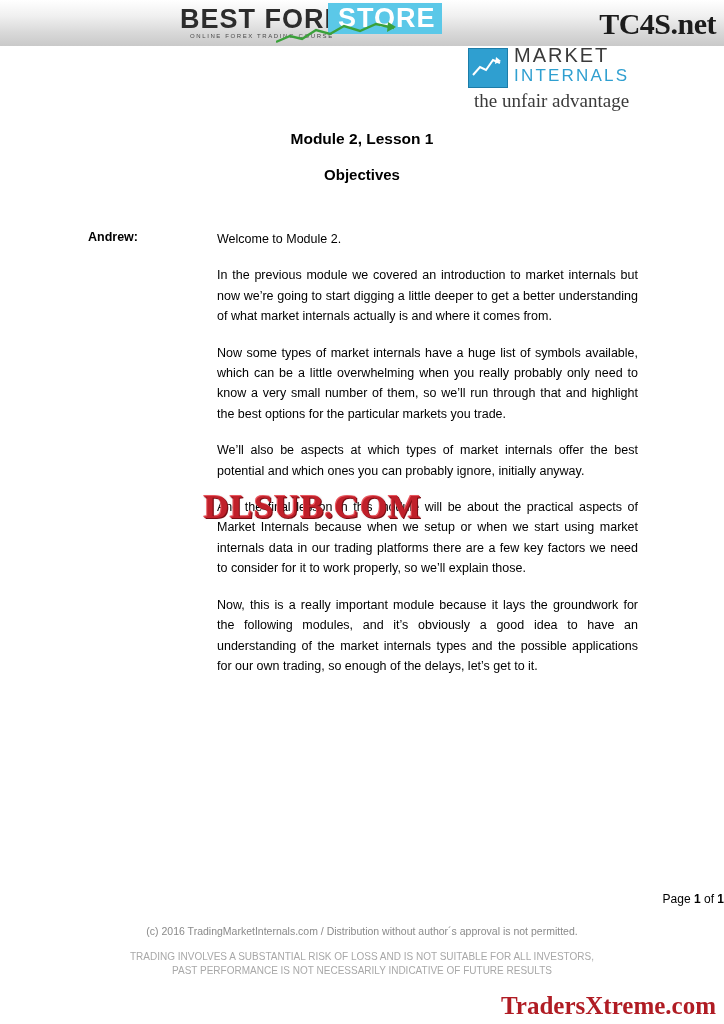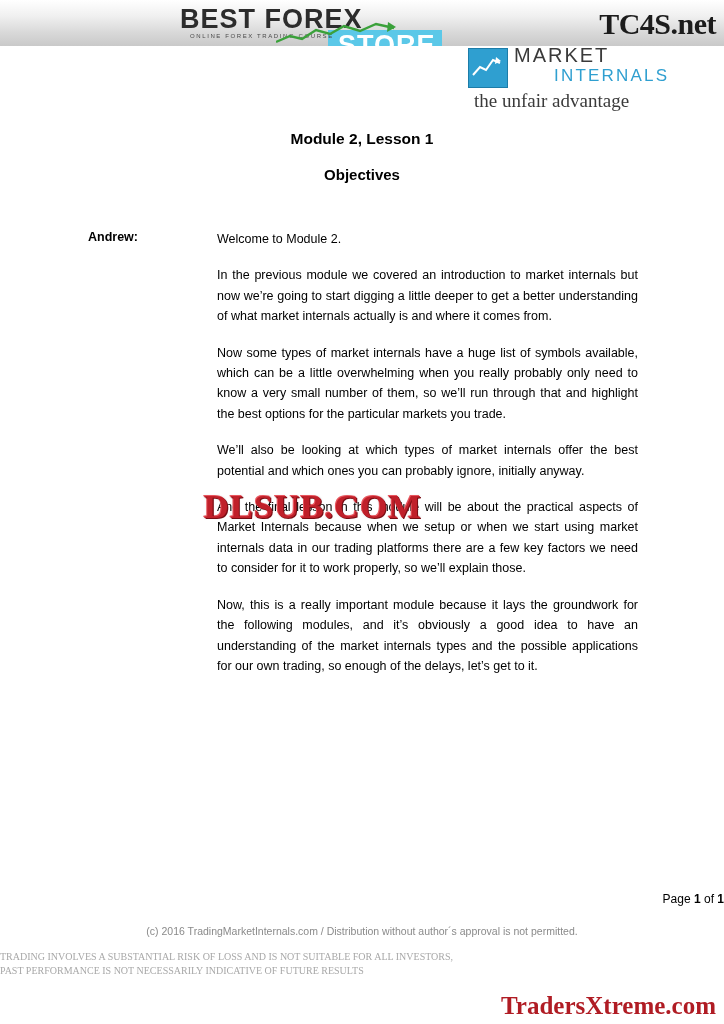--- a/index.html
+++ b/index.html
@@ -43,21 +43,20 @@
   .bfs-store-box {
     position: absolute;
     left: 148px; top: 1px;
     background: #5bc8e8;
     color: #ffffff;
     font-size: 27px;
     font-weight: bold;
     letter-spacing: 1px;
     padding: 0 6px 1px 10px;
     line-height: 30px;
-    margin-top: 27px;
   }
   .bfs-sub {
     position: absolute;
     left: 10px; top: 31px;
     font-size: 6px;
     letter-spacing: 1.6px;
     color: #4a4a4a;
   }
   .bfs-chart {
     position: absolute;
@@ -99,21 +98,20 @@
     color: #3a3a3a;
     font-family: "Liberation Sans", sans-serif;
   }
   .mi-internals {
     position: absolute;
     left: 46px; top: 22px;
     font-size: 17px;
     letter-spacing: 2.2px;
     color: #2f9fd0;
     font-family: "Liberation Sans", sans-serif;
-    margin-left: 40px;
   }
   .mi-tag {
     position: absolute;
     left: 6px; top: 46px;
     font-size: 19px;
     color: #3a3a3a;
     font-family: "Liberation Serif", serif;
   }
 
   
@@ -196,24 +194,24 @@
     left: 0; top: 925px;
     width: 724px;
     text-align: center;
     font-size: 10.5px;
     color: #8a8a8a;
   }
   .risk {
     position: absolute;
     left: 0; top: 950px;
     width: 724px;
+    text-align: center;
     font-size: 10px;
     line-height: 14px;
     color: #a8a8a8;
-    font-family: Liberation Serif, serif;
   }
   .tx {
     position: absolute;
     right: 8px;
     top: 992px;
     font-size: 25px;
     font-weight: bold;
     color: #b01c24;
     font-family: "Liberation Serif", serif;
   }
@@ -250,21 +248,21 @@
 
 <div class="doc">
   <div class="title">Module 2, Lesson 1</div>
   <div class="subtitle">Objectives</div>
   <div class="speaker">Andrew:</div>
 
   <div class="body-col">
     <p>Welcome to Module 2.</p>
     <p>In the previous module we covered an introduction to market internals but now we’re going to start digging a little deeper to get a better understanding of what market internals actually is and where it comes from.</p>
     <p>Now some types of market internals have a huge list of symbols available, which can be a little overwhelming when you really probably only need to know a very small number of them, so we’ll run through that and highlight the best options for the particular markets you trade.</p>
-    <p>We’ll also be looking at which types of market internals offer the best potential and which ones you can probably ignore, initially anyway.</p>
+    <p>We’ll also be aspects at which types of market internals offer the best potential and which ones you can probably ignore, initially anyway.</p>
     <p>And the final lesson in this module will be about the practical aspects of Market Internals because when we setup or when we start using market internals data in our trading platforms there are a few key factors we need to consider for it to work properly, so we’ll explain those.</p>
     <p>Now, this is a really important module because it lays the groundwork for the following modules, and it’s obviously a good idea to have an understanding of the market internals types and the possible applications for our own trading, so enough of the delays, let’s get to it.</p>
   </div>
 
   <div class="watermark">DLSUB.COM</div>
 
   <div class="page-no">
     <span>Page </span><b>1</b><span> of </span><b>1</b>
   </div>
 

